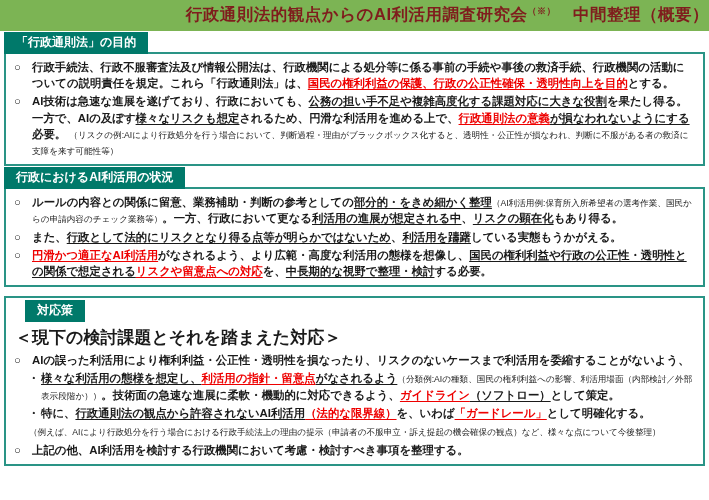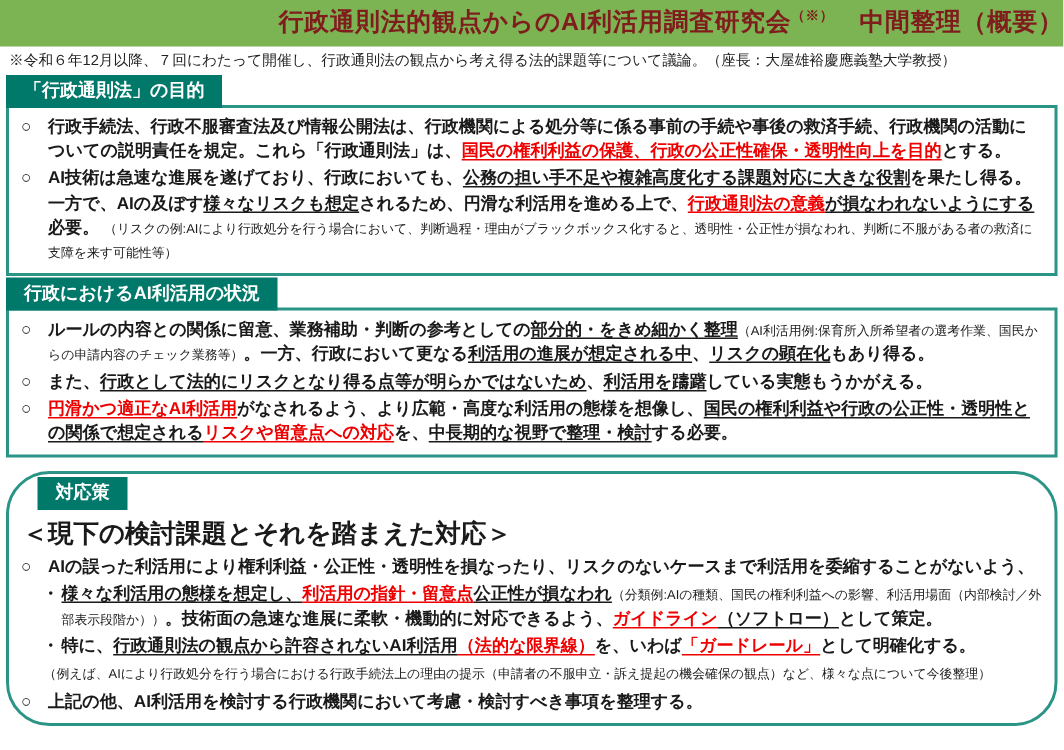--- a/index.html
+++ b/index.html
@@ -23,21 +23,21 @@
   }
   .sec{
     position:relative; border:2px solid var(--border);
     margin:21px 4px 9px; padding:3px 7px 4px;
   }
   .sec-header{
     position:absolute; bottom:100%; left:-2px;
     background:var(--teal); color:#ffffff; font-weight:bold;
     font-size:12px; padding:2px 12px 3px; white-space:nowrap;
   }
-  .sec.inset{margin-top:8px; padding-top:2px;border-radius:29px;}
+  .sec.inset{margin-top:8px; padding-top:2px;}
   .sec.inset .sec-header{
     position:static; display:inline-block; margin:0 0 2px 12px;
   }
   .item{
     position:relative; font-size:11.4px; font-weight:bold;
     line-height:1.42; margin:2px 0; color:var(--ink);
   }
   .item.bullet{padding-left:19px;}
   .item.bullet > .marker{position:absolute; left:1px; top:0; font-weight:normal;}
   .item.sub{margin-left:13px; padding-left:15px;}
@@ -50,21 +50,20 @@
 </style>
 </head>
 <body>
 
 <div class="page">
 
   <div class="titlebar">
     <span>行政通則法的観点からのAI利活用調査研究会</span><sup>（※）</sup><span>　中間整理（概要）</span>
   </div>
 
-  <div class="subtitle">※令和６年12月以降、７回にわたって開催し、行政通則法の観点から考え得る法的課題等について議論。（座長：大屋雄裕慶應義塾大学教授）</div>
 
   <section class="sec">
     <div class="sec-header">「行政通則法」の目的</div>
     <div class="sec-body">
         <div class="item bullet"><span class="marker">○</span><span>行政手続法、行政不服審査法及び情報公開法は、行政機関による処分等に係る事前の手続や事後の救済手続、行政機関の活動についての説明責任を規定。これら「行政通則法」は、</span><span class="seg-r">国民の権利利益の保護、行政の公正性確保・透明性向上を目的</span><span>とする。</span></div>
         <div class="item bullet"><span class="marker">○</span><span>AI技術は急速な進展を遂げており、行政においても、</span><span class="seg-u">公務の担い手不足や複雑高度化する課題対応に大きな役割</span><span>を果たし得る。一方で、AIの及ぼす</span><span class="seg-u">様々なリスクも想定</span><span>されるため、円滑な利活用を進める上で、</span><span class="seg-r">行政通則法の意義</span><span class="seg-u">が損なわれないようにする</span><span>必要。 </span><span class="seg-sm">（リスクの例:AIにより行政処分を行う場合において、判断過程・理由がブラックボックス化すると、透明性・公正性が損なわれ、判断に不服がある者の救済に支障を来す可能性等）</span></div>
       </div>
   </section>
 
   <section class="sec">
@@ -74,20 +73,20 @@
         <div class="item bullet"><span class="marker">○</span><span>また、</span><span class="seg-u">行政として法的にリスクとなり得る点等が明らかではないため</span><span>、</span><span class="seg-u">利活用を躊躇</span><span>している実態もうかがえる。</span></div>
         <div class="item bullet"><span class="marker">○</span><span class="seg-r">円滑かつ適正なAI利活用</span><span>がなされるよう、より広範・高度な利活用の態様を想像し、</span><span class="seg-u">国民の権利利益や行政の公正性・透明性との関係で想定される</span><span class="seg-r">リスクや留意点への対応</span><span>を、</span><span class="seg-u">中長期的な視野で整理・検討</span><span>する必要。</span></div>
       </div>
   </section>
 
   <section class="sec inset">
     <div class="sec-header">対応策</div>
     <div class="sec-body">
         <div class="item heading"><span>＜現下の検討課題とそれを踏まえた対応＞</span></div>
         <div class="item bullet"><span class="marker">○</span><span>AIの誤った利活用により権利利益・公正性・透明性を損なったり、リスクのないケースまで利活用を委縮することがないよう、</span></div>
-        <div class="item sub"><span class="marker">・</span><span class="seg-u">様々な利活用の態様を想定し、</span><span class="seg-r">利活用の指針・留意点</span><span class="seg-u">公正性が損なわれ</span><span class="seg-sm">（分類例:AIの種類、国民の権利利益への影響、利活用場面（内部検討／外部表示段階か））</span><span>。技術面の急速な進展に柔軟・機動的に対応できるよう、</span><span class="seg-r">ガイドライン</span><span class="seg-u">（ソフトロー）</span><span>として策定。</span></div>
+        <div class="item sub"><span class="marker">・</span><span class="seg-u">様々な利活用の態様を想定し、</span><span class="seg-r">利活用の指針・留意点</span><span class="seg-u">がなされるよう</span><span class="seg-sm">（分類例:AIの種類、国民の権利利益への影響、利活用場面（内部検討／外部表示段階か））</span><span>。技術面の急速な進展に柔軟・機動的に対応できるよう、</span><span class="seg-r">ガイドライン</span><span class="seg-u">（ソフトロー）</span><span>として策定。</span></div>
         <div class="item sub"><span class="marker">・</span><span>特に、</span><span class="seg-u">行政通則法の観点から許容されないAI利活用</span><span class="seg-r">（法的な限界線）</span><span>を、いわば</span><span class="seg-r">「ガードレール」</span><span>として明確化する。</span></div>
         <div class="item note"><span class="seg-sm">（例えば、AIにより行政処分を行う場合における行政手続法上の理由の提示（申請者の不服申立・訴え提起の機会確保の観点）など、様々な点について今後整理）</span></div>
         <div class="item bullet"><span class="marker">○</span><span>上記の他、AI利活用を検討する行政機関において考慮・検討すべき事項を整理する。</span></div>
       </div>
   </section>
 
 </div>
 
 </body></html>

